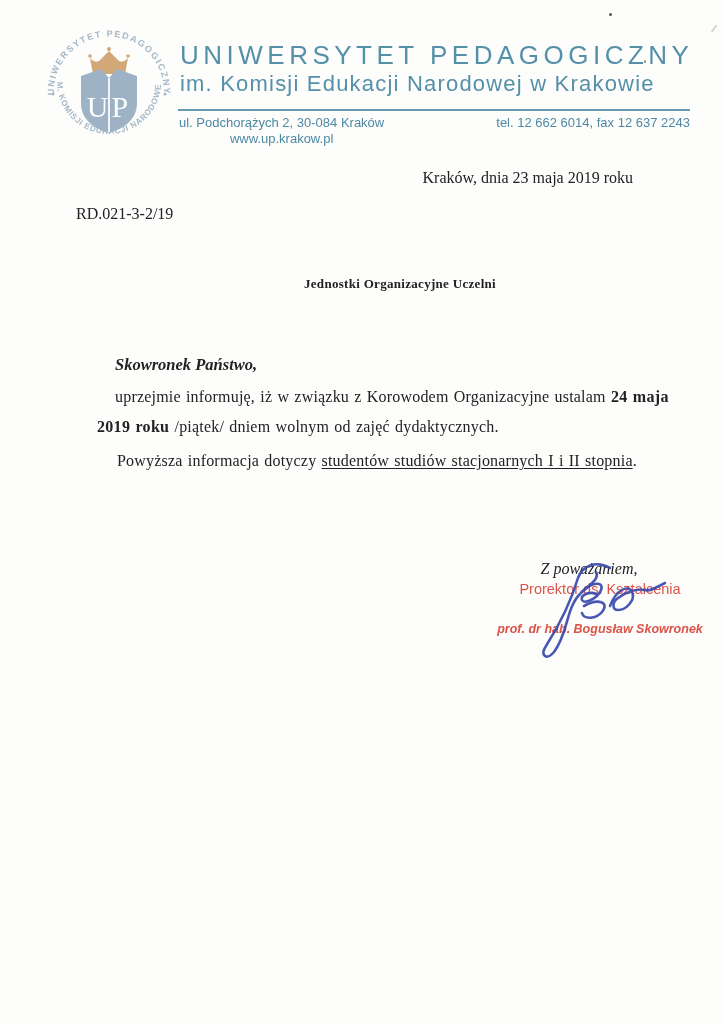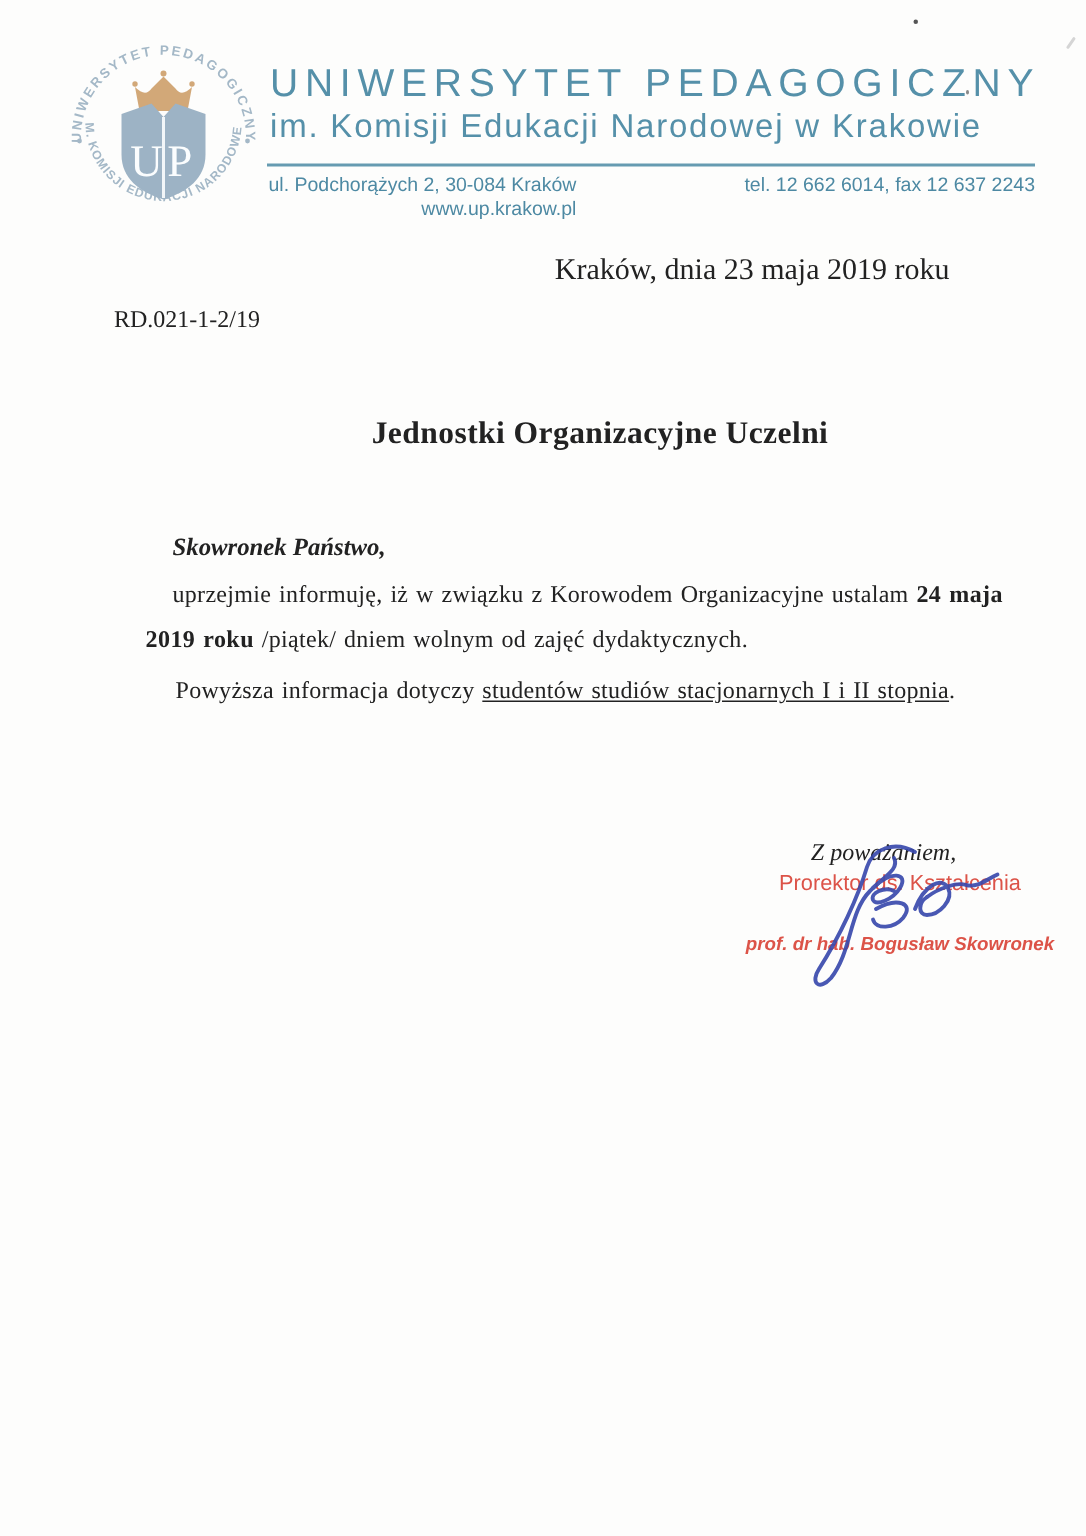--- a/index.html
+++ b/index.html
@@ -29,27 +29,27 @@
     position:absolute;left:180px;top:71px;white-space:nowrap;
     font-family:"Liberation Sans", sans-serif;
     font-size:22px;font-weight:400;letter-spacing:1.2px;color:var(--accent);
   }
   .head-rule{position:absolute;left:178px;top:109px;width:512px;height:2px;background:var(--accent);opacity:.9;}
   .addr{
     position:absolute;top:115px;
     font-family:"Liberation Sans", sans-serif;
     font-size:13px;line-height:16px;color:var(--accent-text);
   }
-  .addr.left{left:179px;text-align:right;}
+  .addr.left{left:179px;text-align:center;}
   .addr.right{right:34px;text-align:right;}
   
-  .dateline{position:absolute;top:169px;right:91px;font-size:20px;white-space:nowrap;}
+  .dateline{position:absolute;top:169px;right:91px;font-size:16px;white-space:nowrap;}
   .reference{position:absolute;top:205px;left:76px;font-size:16px;white-space:nowrap;}
   .addressee{position:absolute;top:276px;left:76px;width:648px;text-align:center;
-    font-size:21px;font-weight:bold;letter-spacing:.3px;}
+    font-size:13px;font-weight:bold;letter-spacing:.3px;}
   .salutation{position:absolute;top:355px;left:115px;font-size:16.5px;font-weight:bold;font-style:italic;}
   .bodyline{position:absolute;font-size:16px;white-space:nowrap;letter-spacing:.2px;word-spacing:1px;}
   .p1l1{top:388px;left:115px;}
   .p1l2{top:418px;left:77px;margin-left:20px;}
   .p2{top:452px;left:117px;}
   .bodyline b{letter-spacing:.3px;}
   .uline{text-decoration:underline;text-underline-offset:2px;}
   
   .valediction{position:absolute;top:560px;left:489px;width:200px;text-align:center;
     font-size:16px;font-style:italic;white-space:nowrap;}
@@ -107,21 +107,21 @@
       <div>ul. Podchorążych 2, 30-084 Kraków</div>
       <div>www.up.krakow.pl</div>
     </div>
     <div class="addr right">
       <div>tel. 12 662 6014, fax 12 637 2243</div>
     </div>
   </div>
 
   <div class="dateline">Kraków, dnia 23 maja 2019 roku</div>
 
-  <div class="reference">RD.021-1-2/19</div>
+  <div class="reference">RD.021-3-2/19</div>
 
   <div class="addressee">Jednostki Organizacyjne Uczelni</div>
 
   <div class="salutation">Skowronek Państwo,</div>
 
   <div class="bodyline p1l1">
     <span>uprzejmie informuję, iż w związku z  Korowodem Organizacyjne ustalam</span>
     <b>24 maja</b>
   </div>
 

